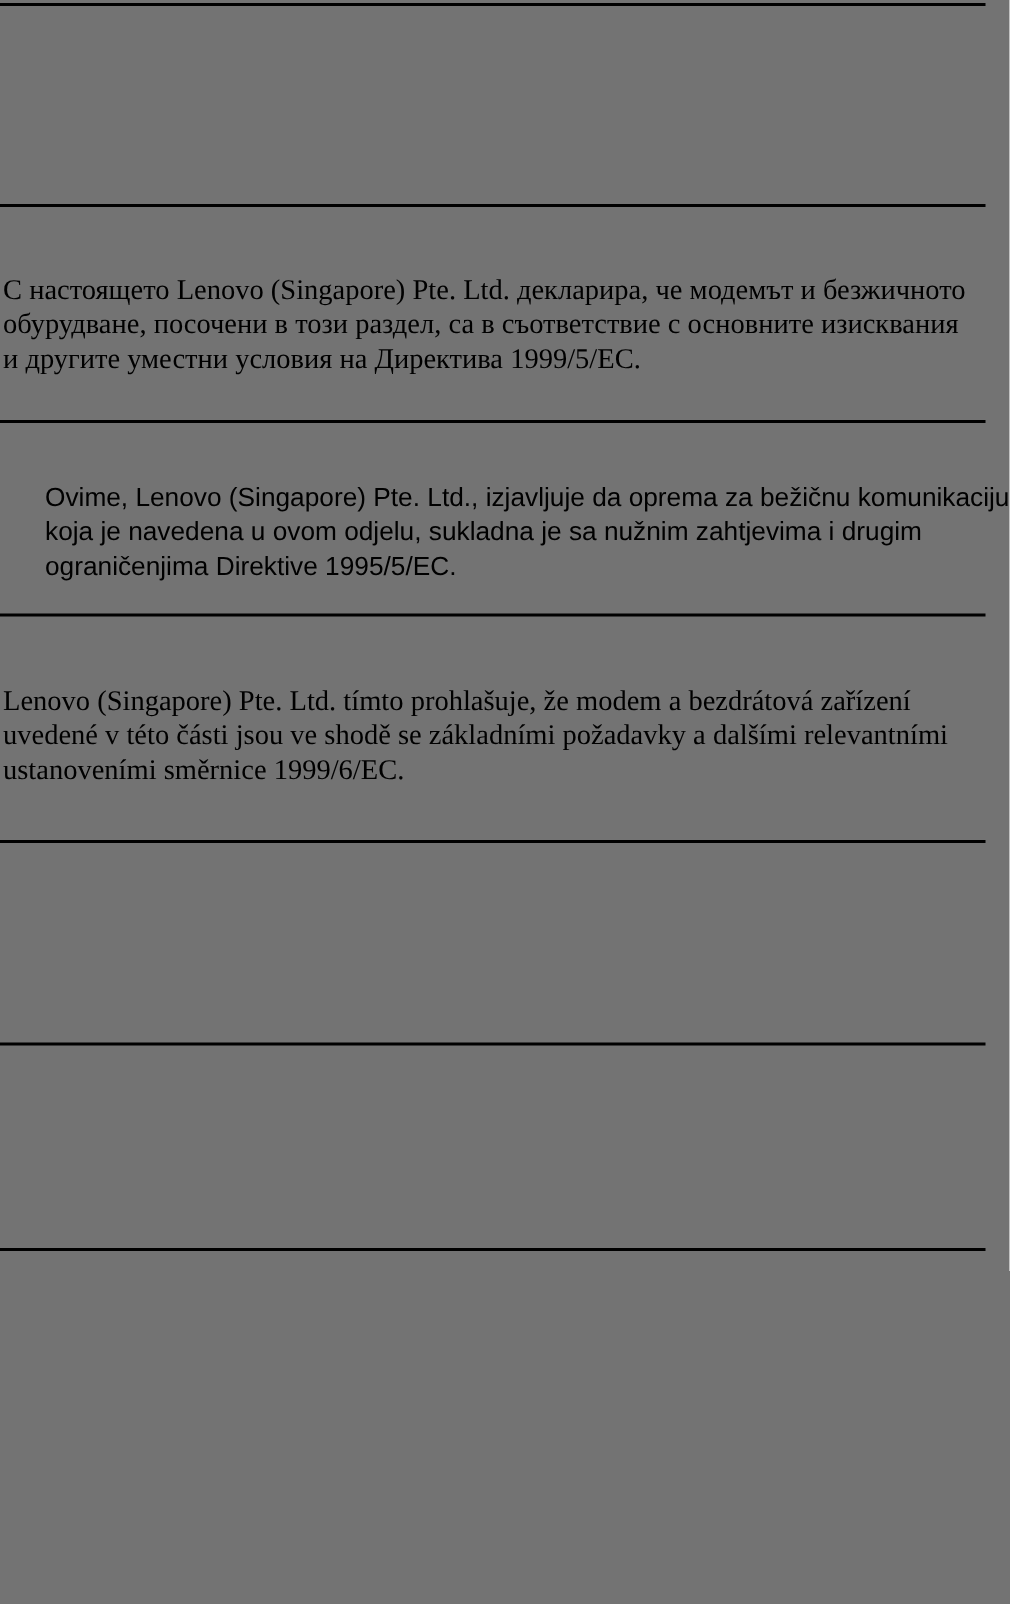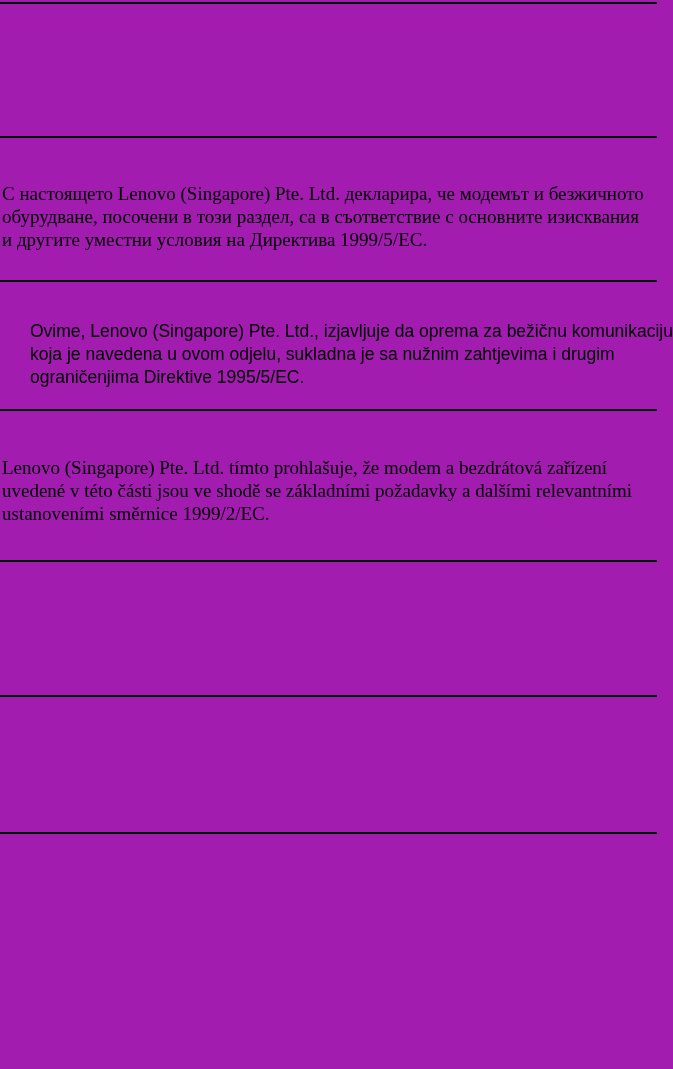--- a/index.html
+++ b/index.html
@@ -4,21 +4,21 @@
 <style>
   html, body {
     margin: 0;
     padding: 0;
     background: #ffffff;
   }
   .page {
     position: relative;
     width: 673px;
     height: 1069px;
-    background: #a21caf;
+    background: #737373;
     overflow: hidden;
   }
   .rule {
     position: absolute;
     left: 0;
     width: 657px;
     height: 2px;
     background: #000000;
   }
   .decl {
@@ -66,19 +66,19 @@
   <div class="rule rule-3"></div>
 
   <p class="decl sans decl-croatian">Ovime, Lenovo (Singapore) Pte. Ltd., izjavljuje da oprema za bežičnu komunikaciju
 koja je navedena u ovom odjelu, sukladna je sa nužnim zahtjevima i drugim
 ograničenjima Direktive 1995/5/EC.</p>
 
   <div class="rule rule-4"></div>
 
   <p class="decl serif decl-czech">Lenovo (Singapore) Pte. Ltd. tímto prohlašuje, že modem a bezdrátová zařízení
 uvedené v této části jsou ve shodě se základními požadavky a dalšími relevantními
-ustanoveními směrnice 1999/2/EC.</p>
+ustanoveními směrnice 1999/6/EC.</p>
 
   <div class="rule rule-5"></div>
   <div class="rule rule-6"></div>
   <div class="rule rule-7"></div>
 
 </div>
 
 </body></html>

